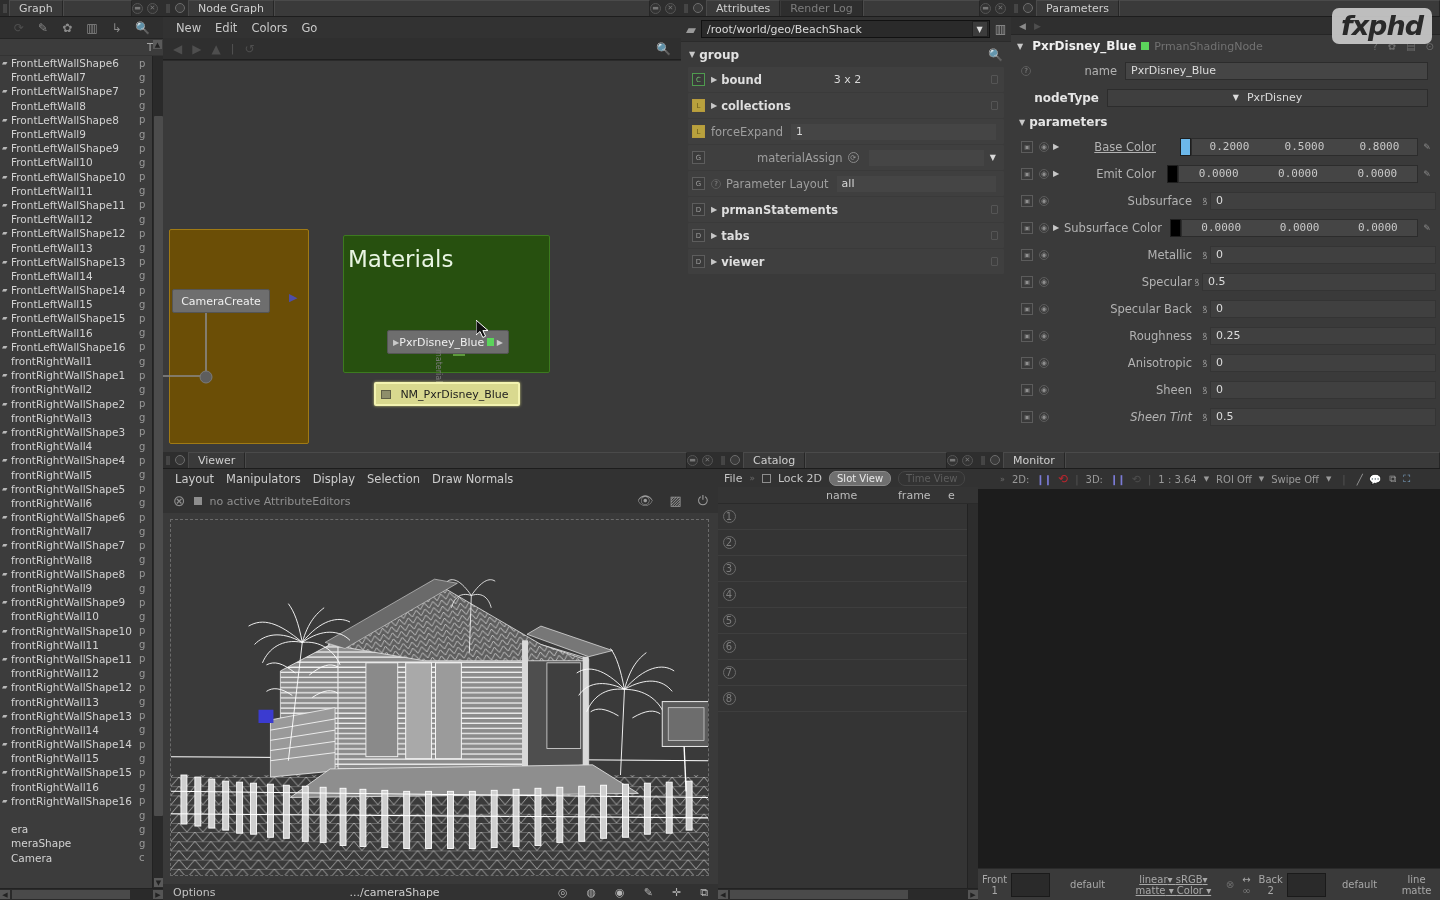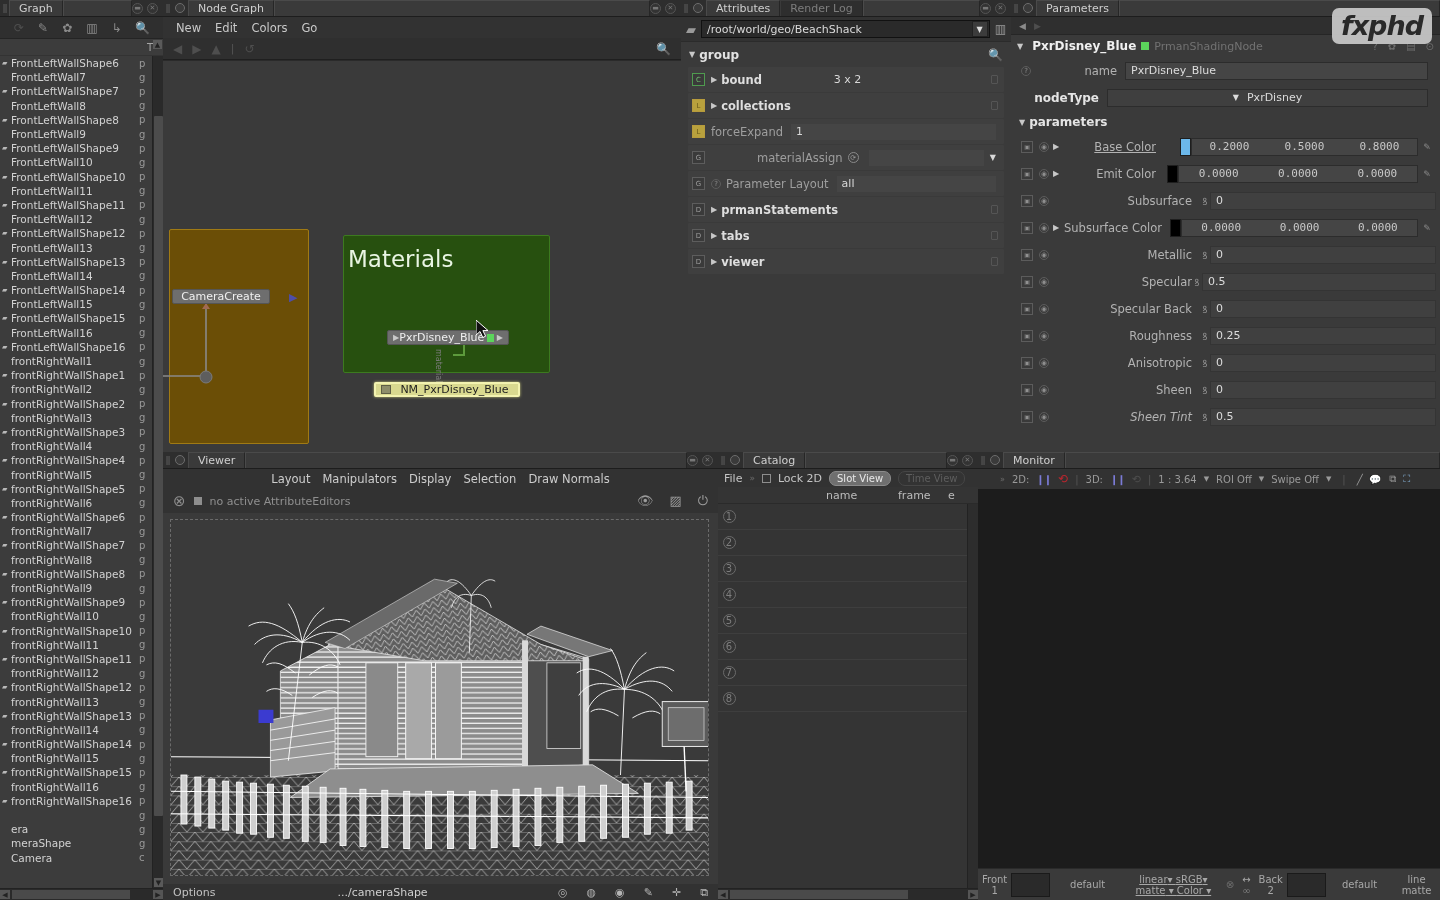--- a/index.html
+++ b/index.html
@@ -56,21 +56,21 @@
   .arrowbox{ position:absolute; left:1px; width:9px; height:9px; background:#5a5a5a; color:#222; font-size:7px; display:flex;align-items:center;justify-content:center;}
   .hscroll { height:12px; background:#2a2a2a; display:flex; align-items:center; border-top:1px solid #222; flex:0 0 auto;}
   .hscroll .hthumb{ height:9px; background:#4a4a4a; margin-left:2px;}
   .hend{ width:10px; height:9px; background:#555; color:#222; font-size:7px; display:flex;align-items:center;justify-content:center;}
 
   
   #nodegraph { left:163px; top:0; width:518px; height:452px; background:#323232;}
   #ng-canvas { flex:1; position:relative; background:#3a3a3a; overflow:hidden; border-top:1px solid #2a2a2a;}
   .ng-group { position:absolute; border-radius:2px; }
   .ng-node {
-    position:absolute; height:15px; display:flex; align-items:center; justify-content:center;
+    position:absolute; height:24px; display:flex; align-items:center; justify-content:center;
     background:#6e6e6e; color:#efefef; font-size:11px; border:1px solid #555; border-radius:2px;
     padding:0 5px; white-space:nowrap;
   }
   .ng-node.sel { background:#d9d98f; color:#1d1d1d; border:2px solid #f3f3b0; box-shadow:0 0 3px #c7c77a; }
   .ng-port { width:8px; color:#c9c9c9; font-size:8px; }
   .ng-chip { width:8px; height:8px; background:#5bd45b; margin:0 3px; display:inline-block;}
 
   
   #attributes { left:681px; top:0; width:330px; height:452px; background:#323232;}
   .attr-path-row { height:24px; display:flex; align-items:center; gap:5px; padding:0 5px; background:#323232; flex:0 0 auto;}
@@ -103,25 +103,25 @@
   .pm-input { height:18px; background:#454545; border:1px solid #2c2c2c; color:#dcdcdc; display:flex; align-items:center; padding:0 5px; font-size:11px; }
   .pm-box { width:12px; height:12px; border:1px solid #5c5c5c; display:flex; align-items:center; justify-content:center; font-size:6px; color:#909090;}
   .pm-dot { width:10px; height:10px; border-radius:50%; border:1px solid #5c5c5c; color:#8e8e8e; font-size:7px; display:flex; align-items:center; justify-content:center;}
   .swatch { width:11px; height:18px; border:1px solid #1e1e1e; flex:0 0 auto;}
   .triple { flex:1; height:18px; background:#454545; border:1px solid #2c2c2c; display:flex; align-items:center; font-family:"DejaVu Sans Mono","Liberation Mono",monospace; font-size:11px; color:#c9c9c9;}
   .triple span { width:33.33%; text-align:center;}
   .slider-ico { width:10px; color:#8a8a8a; font-size:10px; text-align:center;}
 
   
   #viewer { left:163px; top:452px; width:555px; height:448px; background:#323232;}
-  .vw-menus { height:20px; display:flex; align-items:center; gap:12px; padding:0 12px; font-size:11.5px; color:#cdcdcd;justify-content:center;}
+  .vw-menus { height:20px; display:flex; align-items:center; gap:12px; padding:0 12px; font-size:11.5px; color:#cdcdcd;}
   .vw-sub { height:24px; display:flex; align-items:center; gap:8px; padding:0 10px; color:#8f8f8f; font-size:11px;}
   .vw-canvas { flex:1; background:#3a3a3a; position:relative; overflow:hidden;}
   .vw-view { position:absolute; left:7px; top:6px; right:9px; bottom:8px; background:#3a3a3a; border:1px dashed #6b6b6b; overflow:hidden;}
-  .vw-bottom { height:16px; display:flex; align-items:center; gap:4px; padding:0 10px; background:#323232; font-size:11px; color:#c2c2c2; flex:0 0 auto;}
+  .vw-bottom { height:16px; display:flex; align-items:center; gap:16px; padding:0 10px; background:#323232; font-size:11px; color:#c2c2c2; flex:0 0 auto;}
 
   
   #catalog { left:718px; top:452px; width:260px; height:448px; background:#323232;}
   .cat-tools { height:18px; display:flex; align-items:center; gap:7px; padding:0 6px; font-size:11px; color:#c5c5c5;}
   .pill { padding:1px 7px; border-radius:7px; font-size:10px; }
   .pill.on { background:#6f6f6f; color:#e8e8e8; border:1px solid #8a8a8a;}
   .pill.off { background:#333; color:#5e5e5e; border:1px solid #464646;}
   .cat-hdr { height:17px; display:flex; align-items:center; background:#343434; font-size:11px; color:#bcbcbc; border-bottom:1px solid #2a2a2a;}
   .cat-body { flex:1; background:#343434; position:relative; overflow:hidden;}
   .cat-slot { height:26px; display:flex; align-items:center; border-bottom:1px solid #3e3e3e; }

